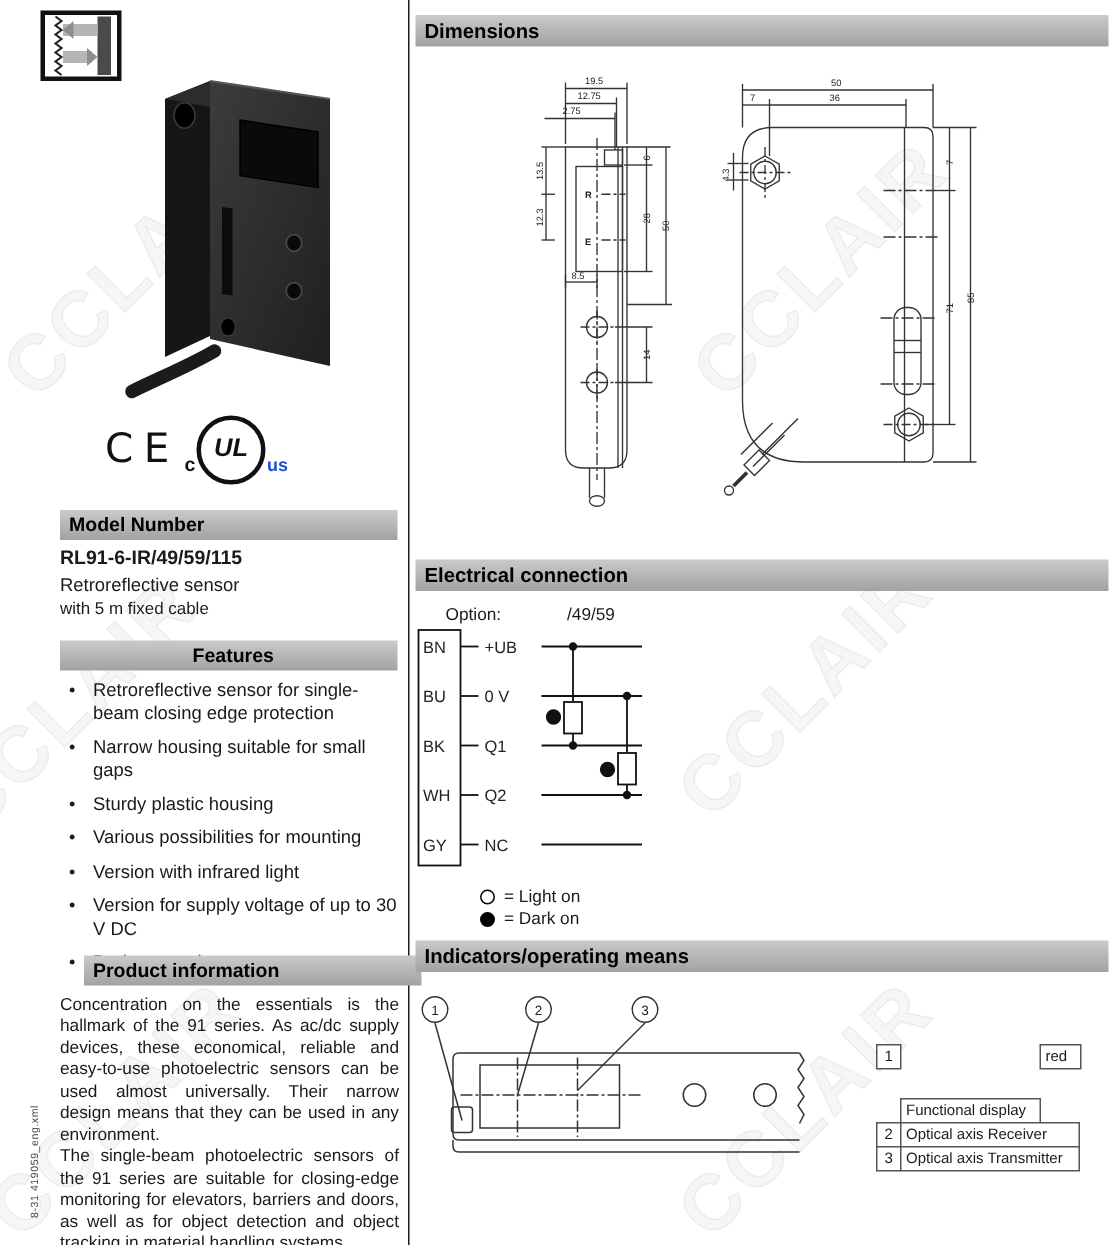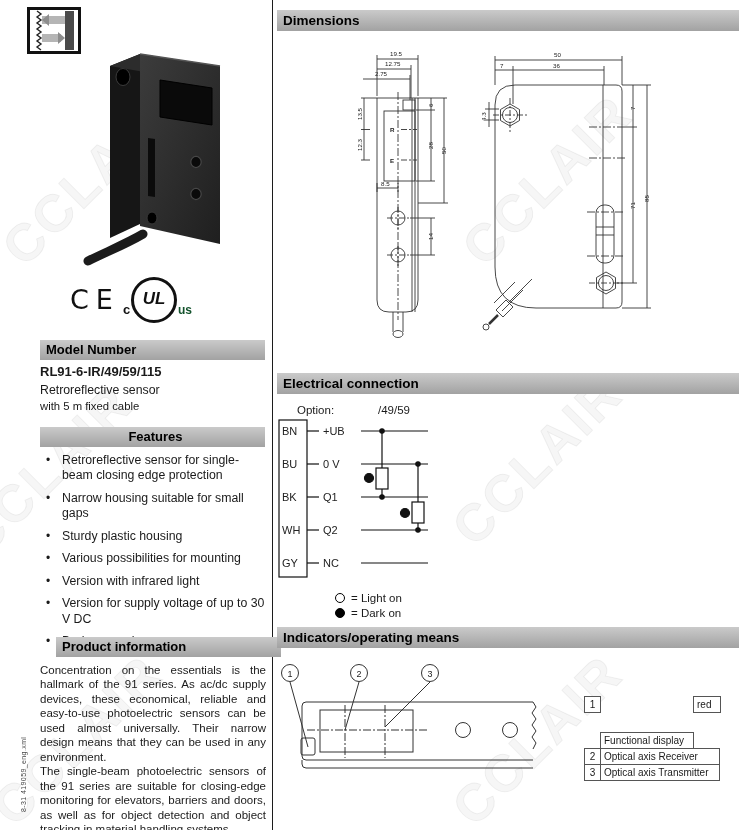--- a/index.html
+++ b/index.html
@@ -15,32 +15,32 @@
   .bar-r{left:277px;width:462px;height:21px;}
   .bar-l{left:40px;width:225px;height:20px;line-height:20px;font-size:13px;}
   .abs{position:absolute;z-index:3;}
   .txt{position:absolute;z-index:3;}
   .side-label{position:absolute;left:20px;top:812px;transform:rotate(-90deg);
       transform-origin:0 0;font-size:7px;color:#444;letter-spacing:.4px;white-space:nowrap;z-index:3;}
   ul.features{list-style:none;margin:0;padding:0;font-size:12.3px;line-height:1.23;}
   ul.features li{position:relative;padding-left:22px;margin-bottom:7.5px;}
   ul.features li::before{content:"•";position:absolute;left:6px;top:0;font-size:12px;}
   .pinfo p{margin:0;font-size:11.5px;line-height:1.26;text-align:justify;}
-  .legend-row{position:absolute;left:296px;display:flex;align-items:center;gap:6px;
+  .legend-row{position:absolute;left:281px;display:flex;align-items:center;gap:6px;
       font-size:11.5px;z-index:3;padding-left:39px;}
   .sym{display:inline-block;width:8px;height:8px;border:1.6px solid #000;border-radius:50%;}
   .sym.filled{background:#000;}
   .ce-mark{position:absolute;left:70px;top:284px;font-family:"DejaVu Sans",sans-serif;
       font-size:27px;font-weight:500;letter-spacing:7px;color:#111;z-index:3;}
   .ul-mark{position:absolute;left:131px;top:277px;width:46px;height:46px;border:3.5px solid #111;
       border-radius:50%;box-sizing:border-box;z-index:3;}
   .ul-mark .ul-txt{position:absolute;left:0;right:0;top:9px;text-align:center;
       font-weight:bold;font-size:17px;font-style:italic;color:#111;}
   .ul-mark .ul-c{position:absolute;left:-11px;bottom:3px;font-weight:bold;font-size:13px;color:#111;}
-  .ul-mark .ul-us{position:absolute;right:-18px;bottom:3px;font-weight:bold;font-size:12px;color:#14532d;}
+  .ul-mark .ul-us{position:absolute;right:-18px;bottom:3px;font-weight:bold;font-size:12px;color:#1d4ed8;}
   .ind-table{position:absolute;left:585px;top:697px;font-size:10px;z-index:3;}
   .ind-row{display:flex;margin-top:-1px;}
   .ind-cell{border:1px solid #555;margin-left:-1px;height:15px;line-height:15px;
       padding:0 3px;box-sizing:content-box;white-space:nowrap;background:#fff;}
   .ind-num{width:9px;text-align:center;}
   svg{position:absolute;z-index:3;overflow:visible;}
   svg text{font-family:"Liberation Sans",sans-serif;fill:#222;}
   .dimtxt{font-size:6.2px;}
   .wiretxt{font-size:11px;}
 </style>

